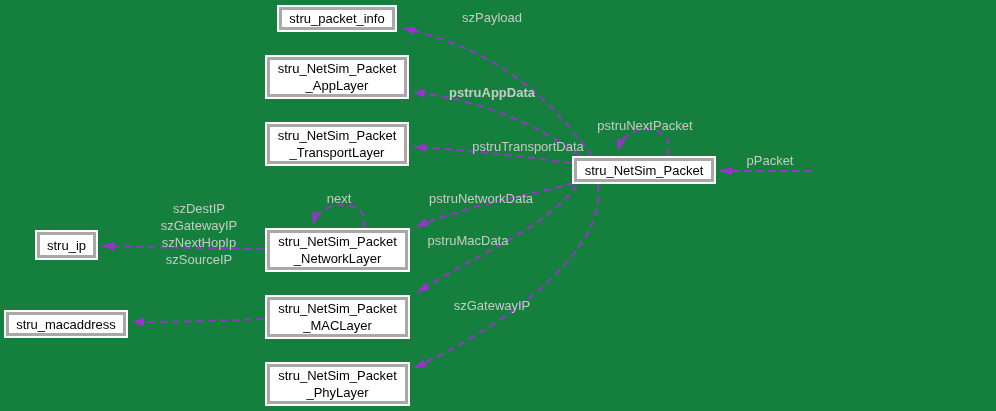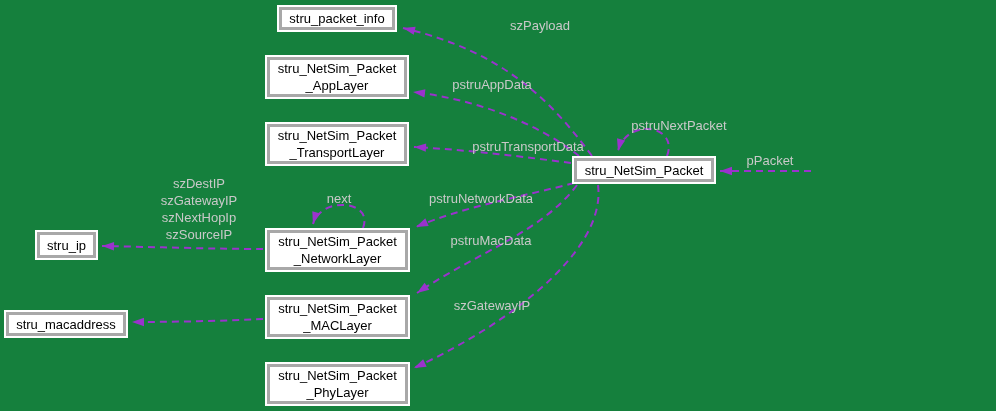--- a/index.html
+++ b/index.html
@@ -110,31 +110,31 @@
 
   <div class="node" style="left:35px; top:230px; width:63px; height:30px;">
     <span>stru_ip</span>
   </div>
 
   <div class="node" style="left:572px; top:156px; width:144px; height:28px;">
     <span>stru_NetSim_Packet</span>
   </div>
 
 
-  <div class="elabel" style="left:492px; top:17px;margin-left:48px;">szPayload</div>
-  <div class="elabel" style="left:492px; top:76px;">pstruAppData</div>
+  <div class="elabel" style="left:492px; top:9px;">szPayload</div>
+  <div class="elabel" style="left:492px; top:84px;font-weight:bold;">pstruAppData</div>
   <div class="elabel" style="left:480px; top:138px;margin-left:48px;">pstruTransportData</div>
   <div class="elabel" style="left:481px; top:190px;">pstruNetworkData</div>
-  <div class="elabel" style="left:491px; top:232px;">pstruMacData</div>
+  <div class="elabel" style="left:468px; top:232px;">pstruMacData</div>
   <div class="elabel" style="left:492px; top:297px;">szGatewayIP</div>
-  <div class="elabel" style="left:645px; top:117px;margin-left:34px;">pstruNextPacket</div>
+  <div class="elabel" style="left:645px; top:117px;">pstruNextPacket</div>
   <div class="elabel" style="left:770px; top:152px;">pPacket</div>
   <div class="elabel" style="left:339px; top:190px;">next</div>
 
-  <div class="elabel" style="left:199px; top:175px;">
+  <div class="elabel" style="left:199px; top:200px;">
     <div>szDestIP</div>
     <div>szGatewayIP</div>
     <div>szNextHopIp</div>
     <div>szSourceIP</div>
   </div>
 
 
 </div>
 
 </body></html>

